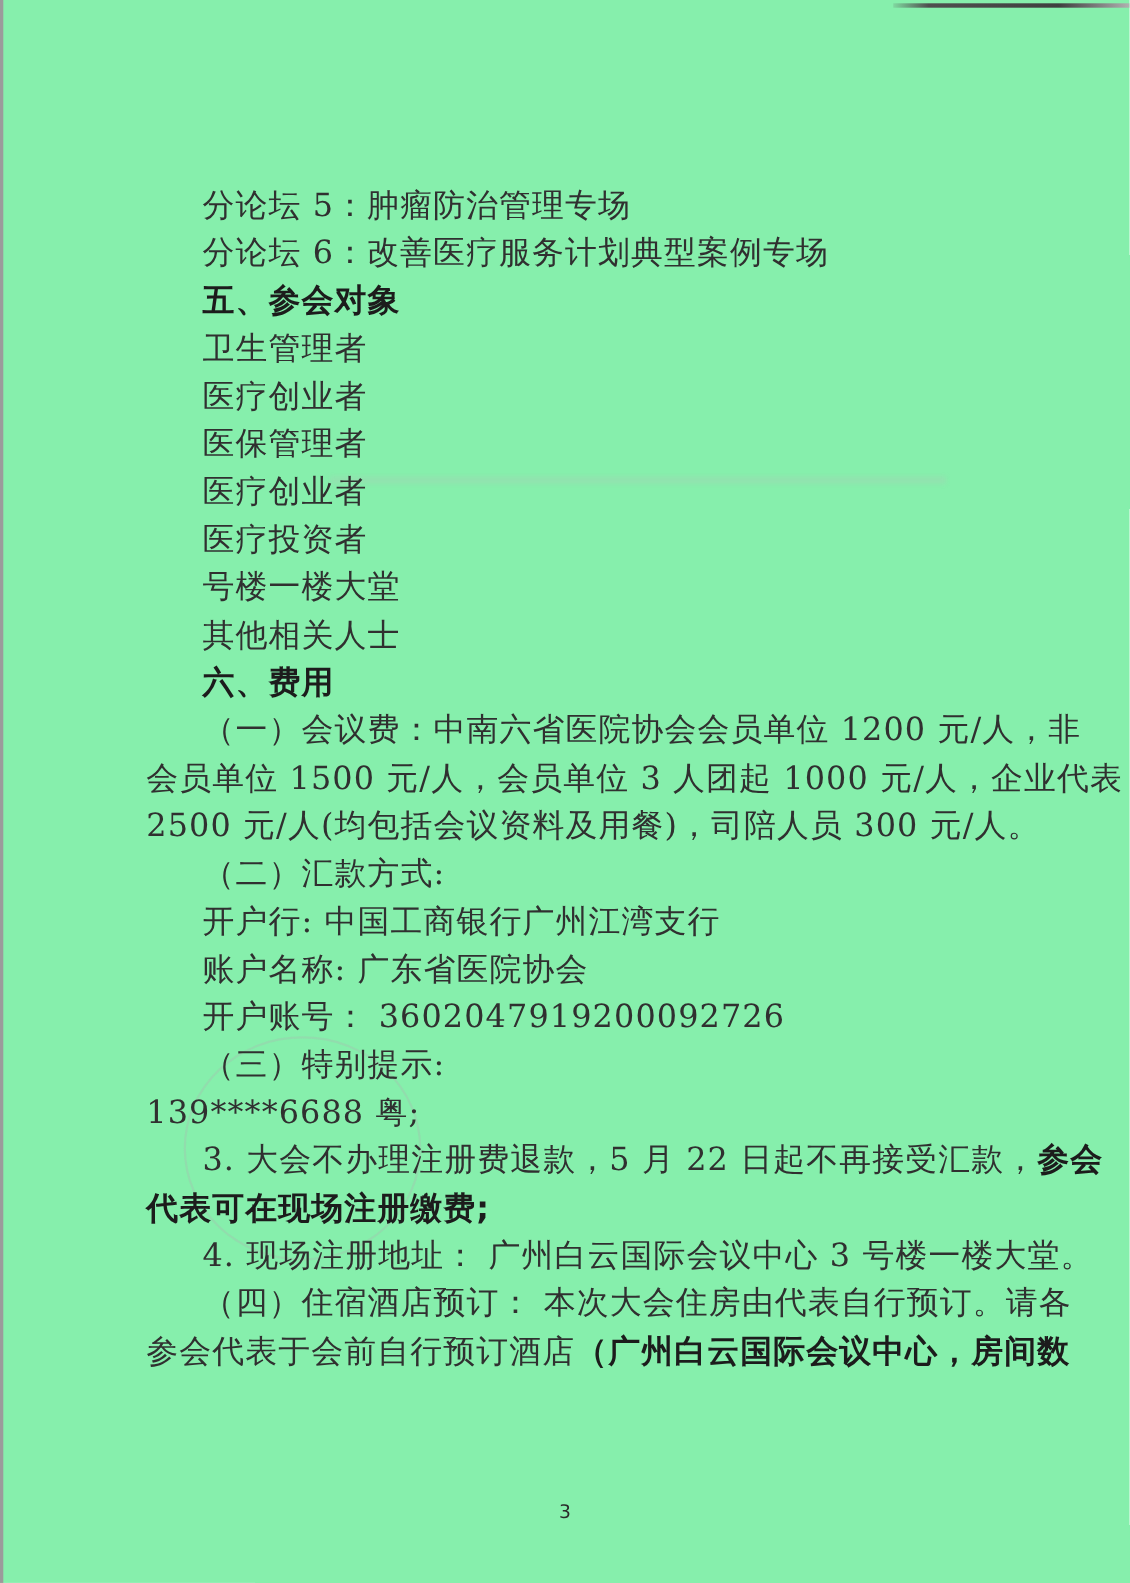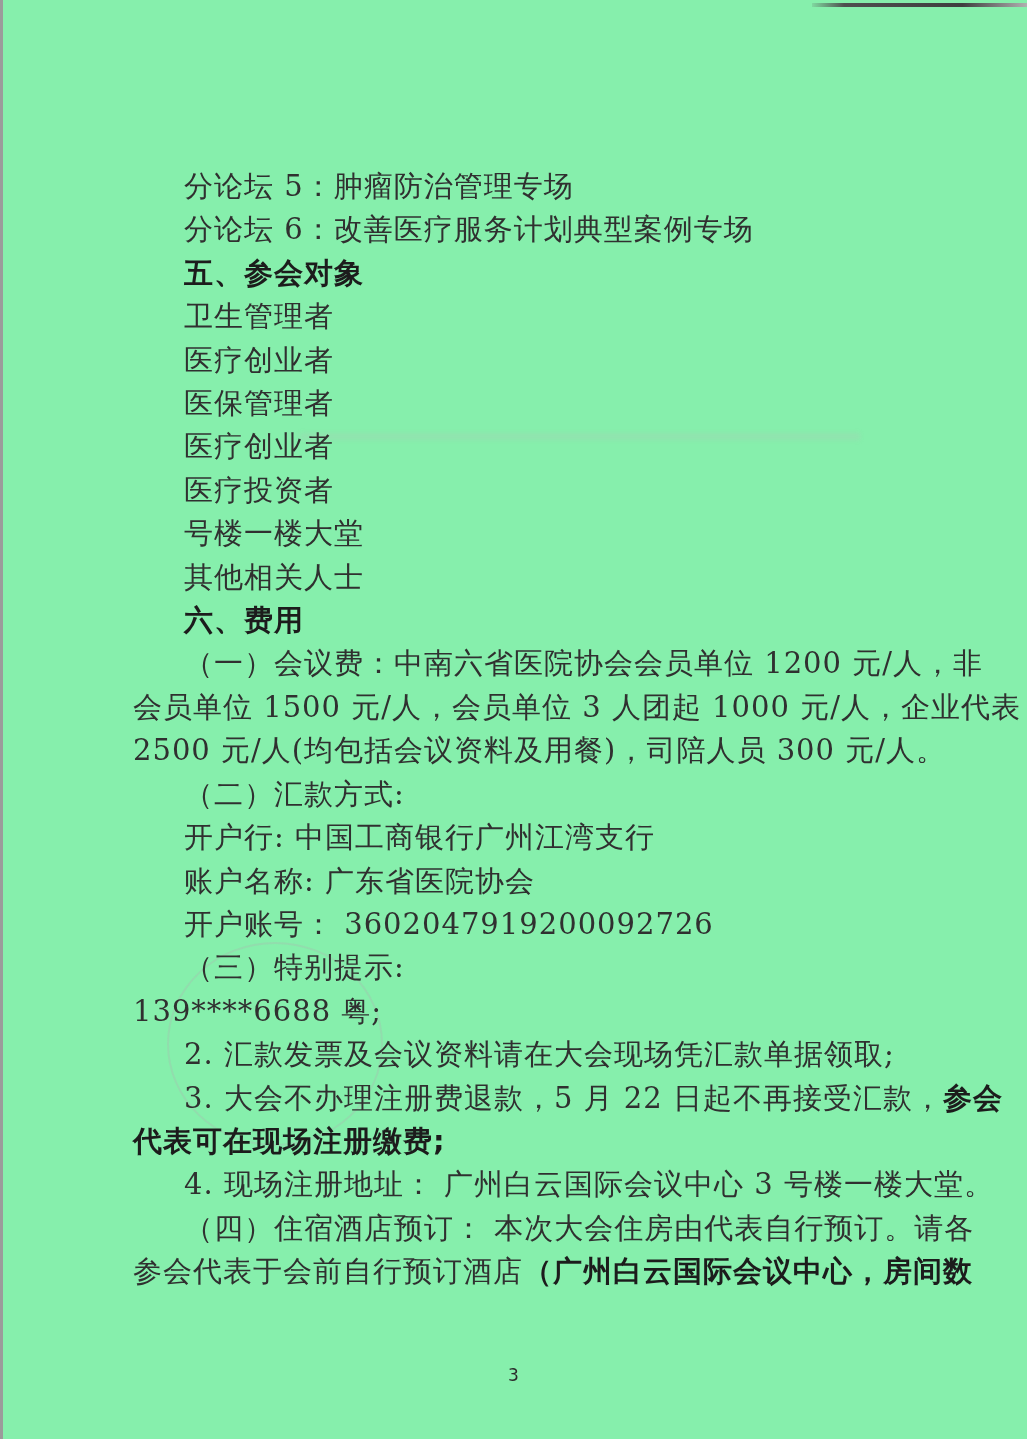--- a/index.html
+++ b/index.html
@@ -100,21 +100,20 @@
       <div class="line indent"><span class="seg bold">六、费用</span></div>
       <div class="line indent"><span class="seg">（一）会议费：中南六省医院协会会员单位 1200 元/人，非</span></div>
       <div class="line"><span class="seg">会员单位 1500 元/人，会员单位 3 人团起 1000 元/人，企业代表</span></div>
       <div class="line"><span class="seg">2500 元/人(均包括会议资料及用餐)，司陪人员 300 元/人。</span></div>
       <div class="line indent"><span class="seg">（二）汇款方式:</span></div>
       <div class="line indent"><span class="seg">开户行: 中国工商银行广州江湾支行</span></div>
       <div class="line indent"><span class="seg">账户名称: 广东省医院协会</span></div>
       <div class="line indent"><span class="seg">开户账号： 3602047919200092726</span></div>
       <div class="line indent"><span class="seg">（三）特别提示:</span></div>
       <div class="line"><span class="seg">139****6688 粤;</span></div>
-      <div class="line indent"><span class="seg">2. 汇款发票及会议资料请在大会现场凭汇款单据领取;</span></div>
       <div class="line indent"><span class="seg">3. 大会不办理注册费退款，5 月 22 日起不再接受汇款，</span><span class="seg bold">参会</span></div>
       <div class="line"><span class="seg bold">代表可在现场注册缴费;</span></div>
       <div class="line indent"><span class="seg">4. 现场注册地址： 广州白云国际会议中心 3 号楼一楼大堂。</span></div>
       <div class="line indent"><span class="seg">（四）住宿酒店预订： 本次大会住房由代表自行预订。请各</span></div>
       <div class="line"><span class="seg">参会代表于会前自行预订酒店</span><span class="seg bold">（广州白云国际会议中心，房间数</span></div>
     </div>
 
   <div class="page-number">3</div>
 </div>
 

